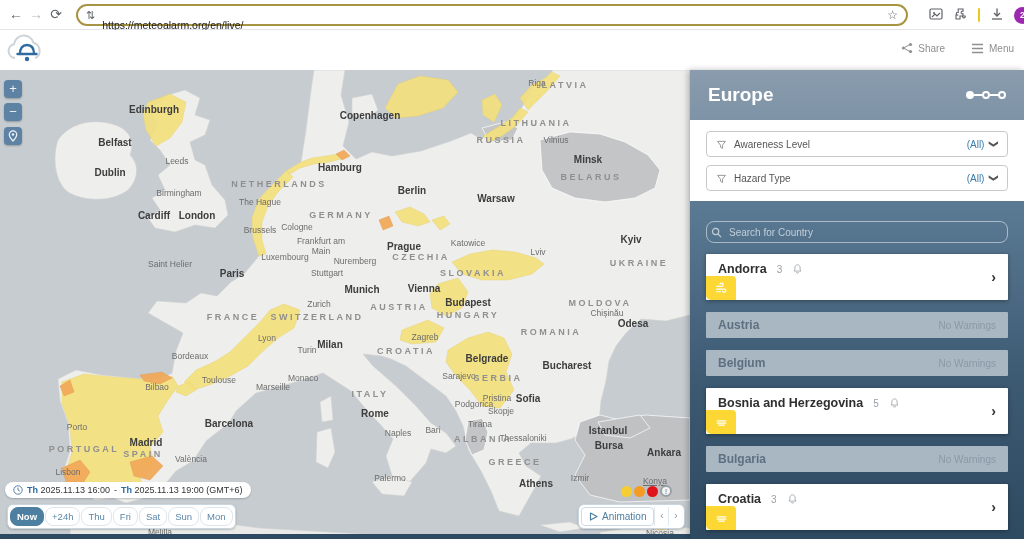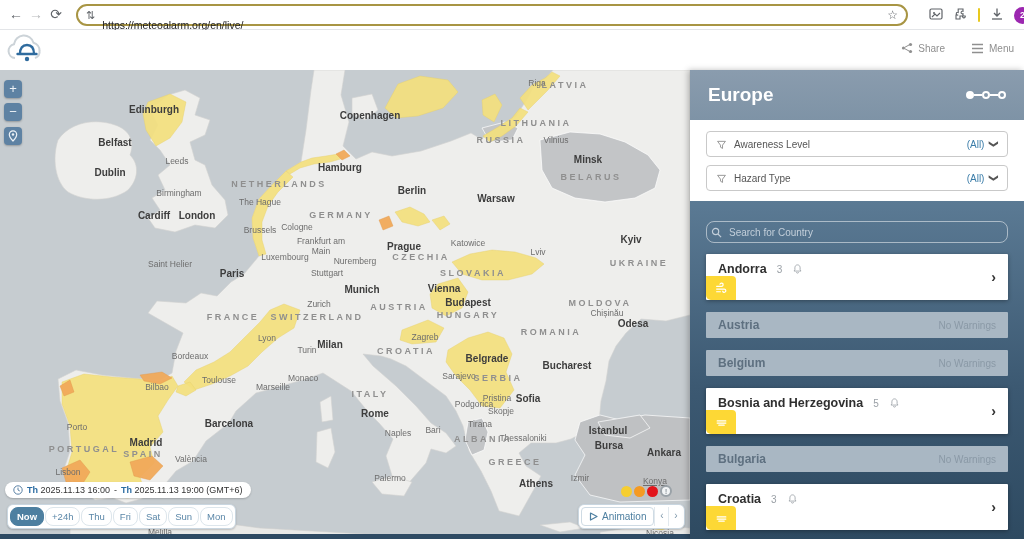--- a/index.html
+++ b/index.html
@@ -201,21 +201,21 @@
       <span class="lbl cap" style="left: 110px; top: 102px;">Dublin</span>
       <span class="lbl cap" style="left: 154px; top: 145px;">Cardiff</span>
       <span class="lbl cap" style="left: 197px; top: 145px;">London</span>
       <span class="lbl cap" style="left: 232px; top: 203px;">Paris</span>
       <span class="lbl cap" style="left: 146px; top: 372px;">Madrid</span>
       <span class="lbl cap" style="left: 370px; top: 45px;">Copenhagen</span>
       <span class="lbl cap" style="left: 340px; top: 97px;">Hamburg</span>
       <span class="lbl cap" style="left: 412px; top: 120px;">Berlin</span>
       <span class="lbl cap" style="left: 496px; top: 128px;">Warsaw</span>
       <span class="lbl cap" style="left: 404px; top: 176px;">Prague</span>
-      <span class="lbl cap" style="left: 444px; top: 218px;">Vienna</span>
+      <span class="lbl cap" style="left: 424px; top: 218px;">Vienna</span>
       <span class="lbl cap" style="left: 468px; top: 232px;">Budapest</span>
       <span class="lbl cap" style="left: 588px; top: 89px;">Minsk</span>
       <span class="lbl cap" style="left: 631px; top: 169px;">Kyiv</span>
       <span class="lbl cap" style="left: 567px; top: 295px;">Bucharest</span>
       <span class="lbl cap" style="left: 528px; top: 328px;">Sofia</span>
       <span class="lbl cap" style="left: 487px; top: 288px;">Belgrade</span>
       <span class="lbl cap" style="left: 330px; top: 274px;">Milan</span>
       <span class="lbl cap" style="left: 375px; top: 343px;">Rome</span>
       <span class="lbl cap" style="left: 362px; top: 219px;">Munich</span>
       <span class="lbl cap" style="left: 536px; top: 413px;">Athens</span>

